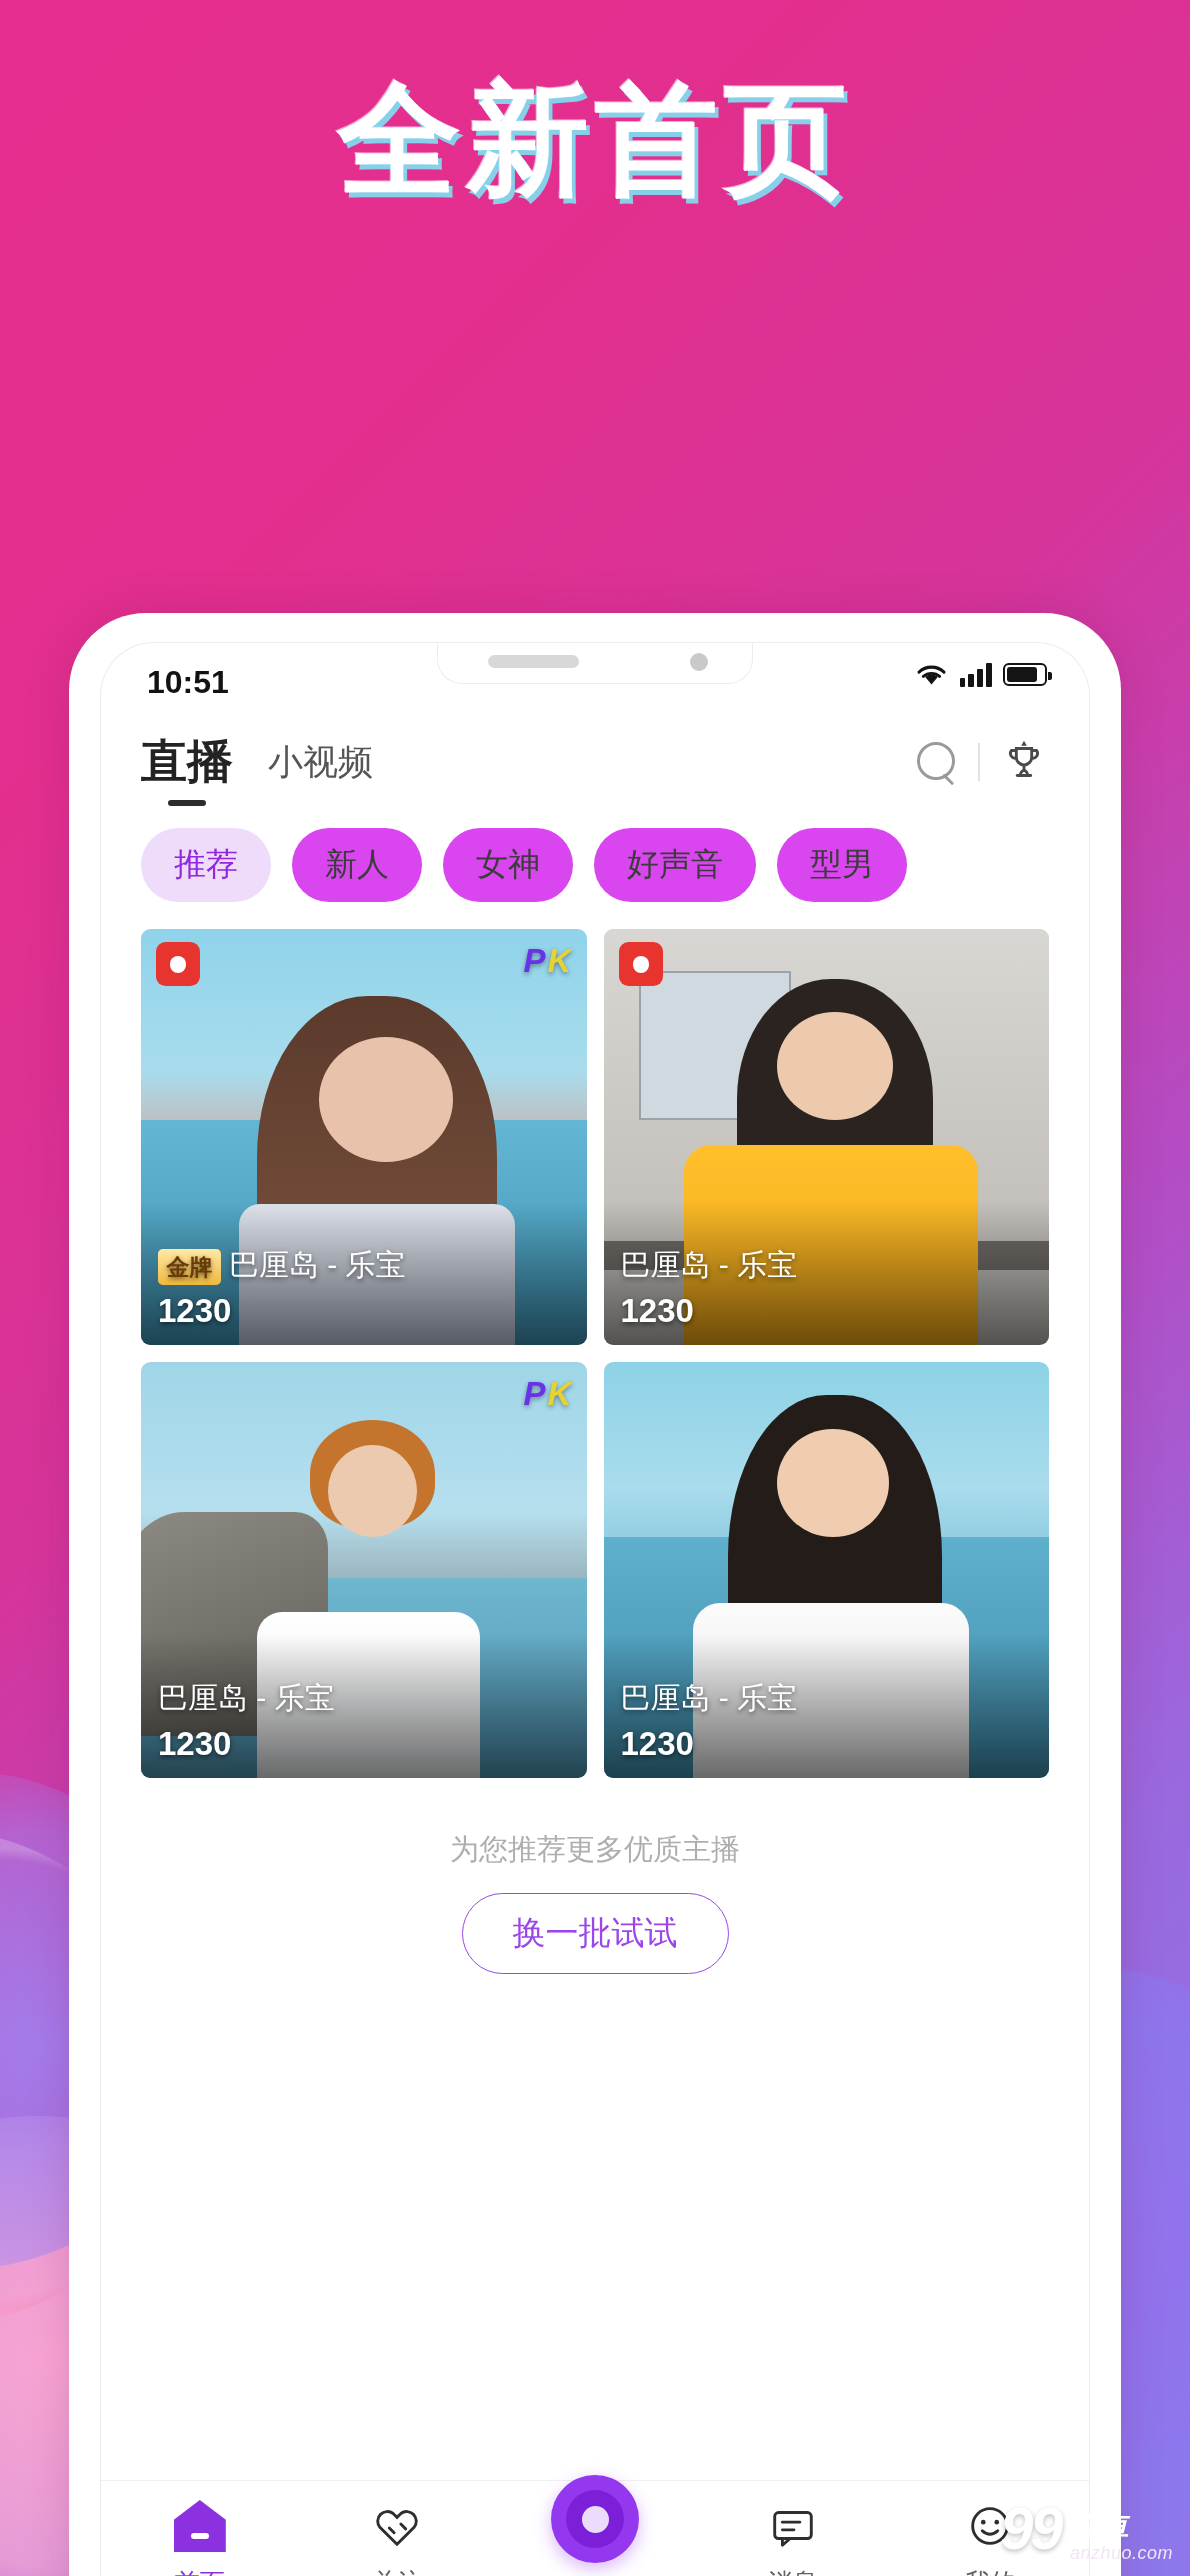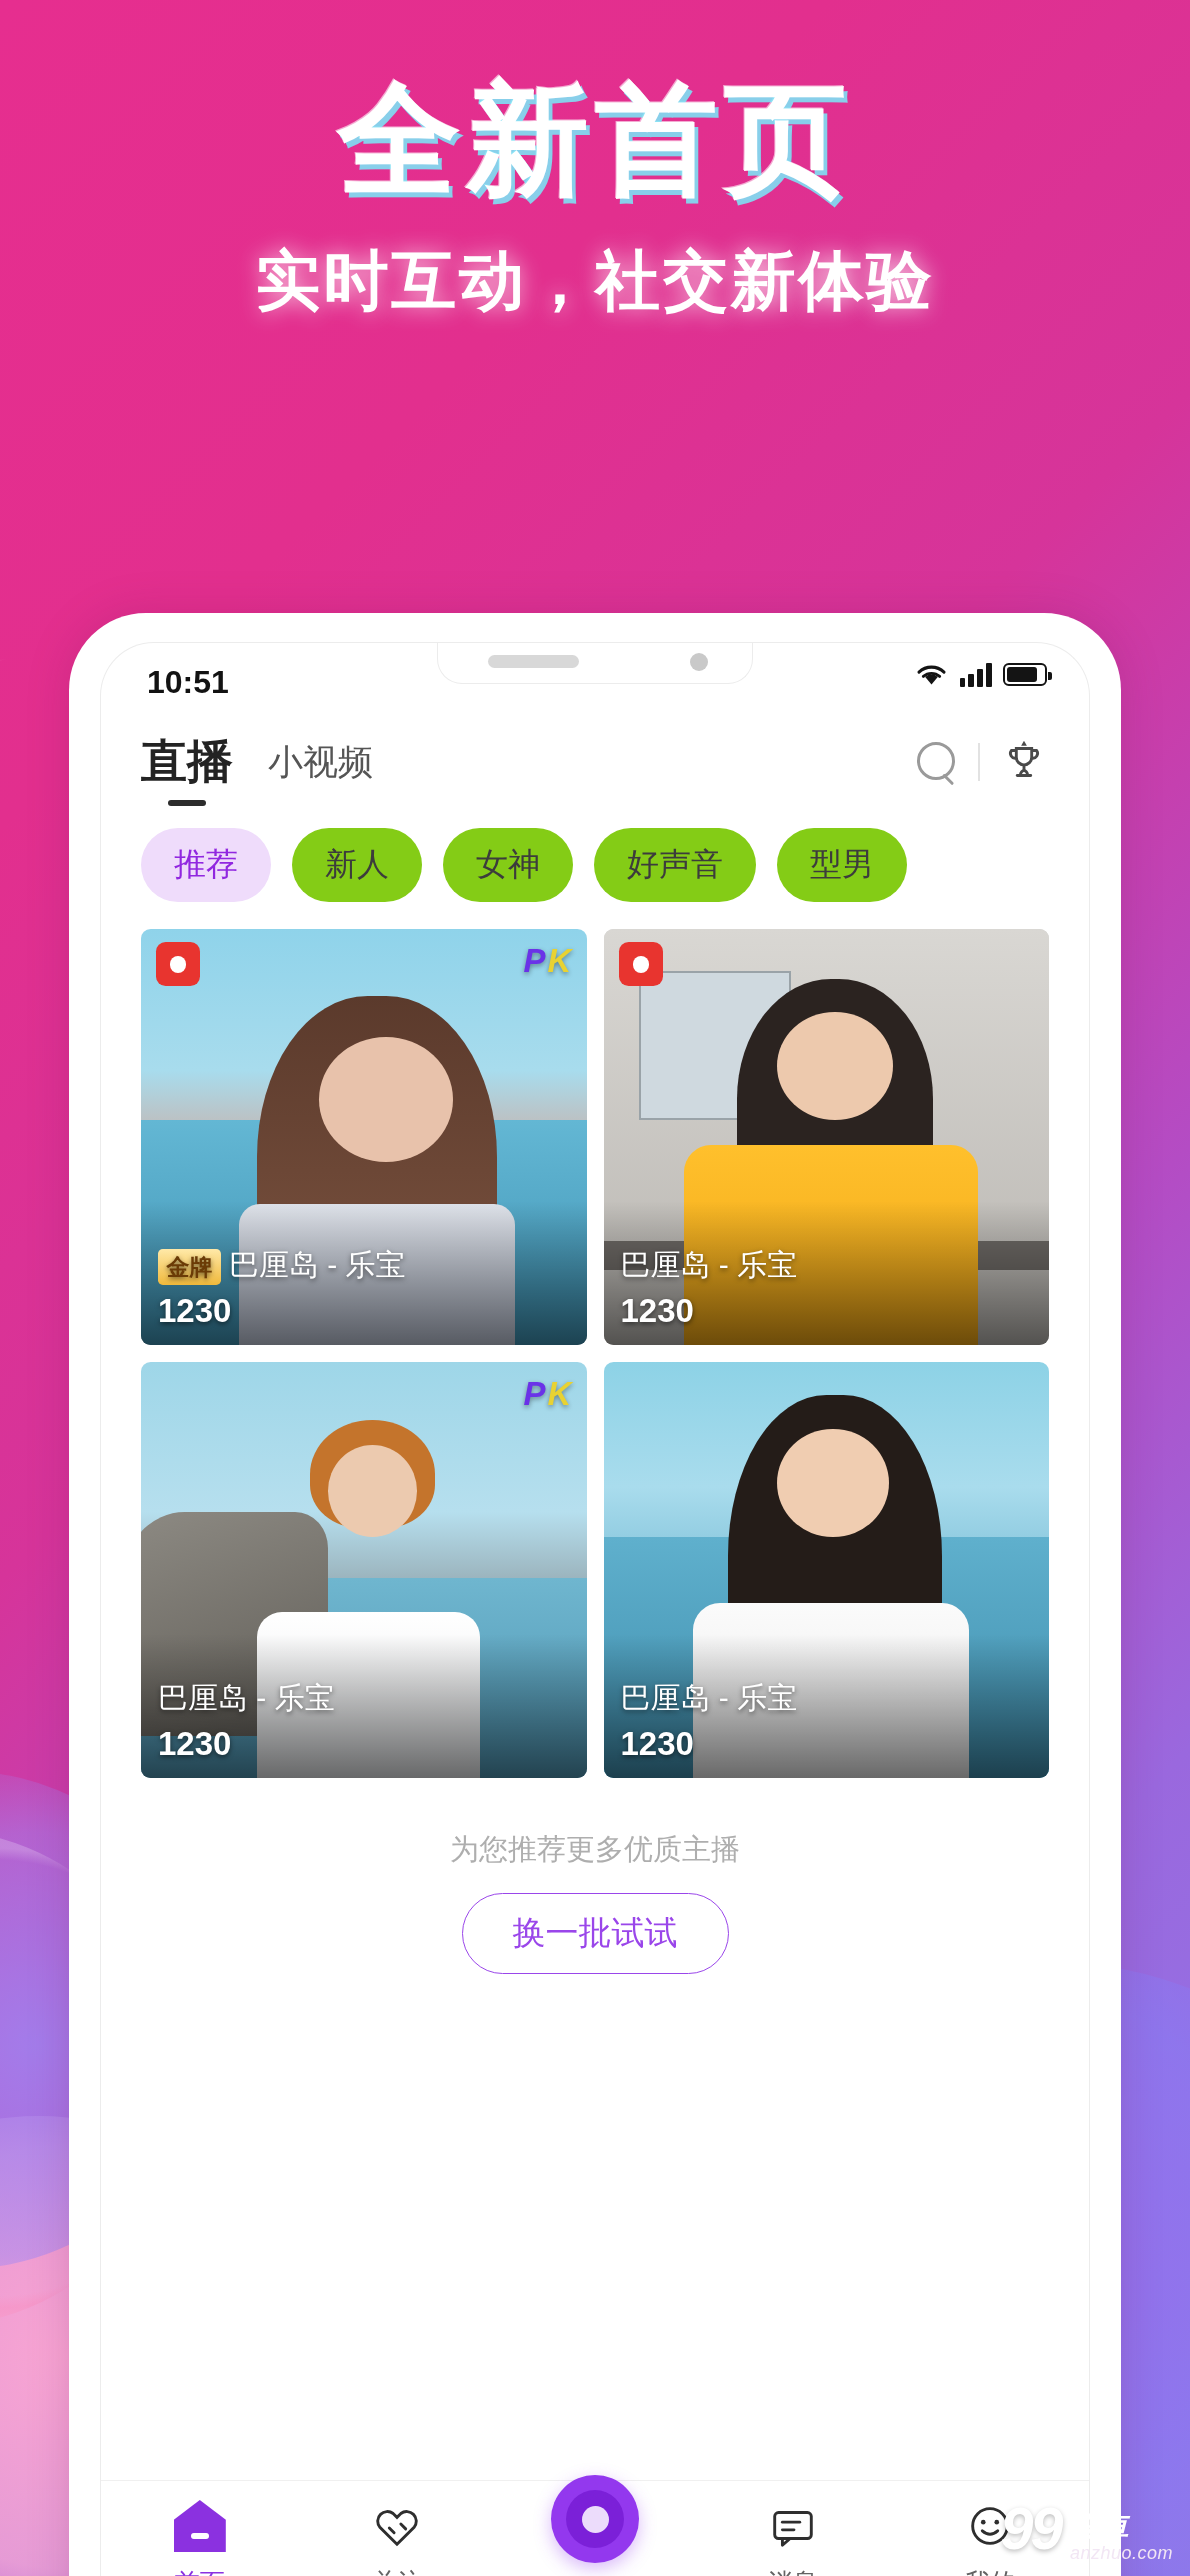--- a/index.html
+++ b/index.html
@@ -110,21 +110,21 @@
   .hdr-right { margin-left:auto; display:flex; align-items:center; gap:19px; }
   .icon-search { width:44px; height:44px; position:relative; }
   .icon-search::before{content:""; position:absolute; left:1.9px; top:1.9px; width:32px; height:32px; border:3.4px solid #9a9a9a; border-radius:50%;}
   .icon-search::after{content:""; position:absolute; right:3.8px; bottom:2.9px; width:14.4px; height:3.4px; background:#9a9a9a; border-radius:1.9px; transform:rotate(45deg);}
   .vdiv { width:1.9px; height:38px; background:#e2e2e2; }
   .icon-trophy { width:50px; height:50px; position:relative; }
 
   
   .chips { display:flex; gap:21px; padding:25px 40px 5.8px; overflow:hidden; }
   .chip {
-    flex:0 0 auto; padding:15.3px 33px; border-radius:38px; background:#84cc16;
+    flex:0 0 auto; padding:15.3px 33px; border-radius:38px; background:#d946ef;
     color:#3c3c3c; font-size:32px; white-space:nowrap;
   }
   .chip.active { background:#efdcfb; color:#9127e0; }
 
   
   .vip-wrap { padding:23px 40px 0; }
   .vip {
     position:relative; height:236px; border-radius:13.4px; overflow:hidden;
     background:linear-gradient(180deg,#17140f 0%,#1d1a14 55%,#0e0c09 100%);
     display:flex; align-items:center; justify-content:center;
@@ -246,21 +246,20 @@
   <div class="blob blob-cyan"></div>
   <div class="blob blob-cyan2"></div>
   <div class="blob blob-violet"></div>
   <div class="blob blob-bl"></div>
   <div class="blob blob-bl2"></div>
   <div class="blob blob-violet-left"></div>
 </div>
 
 <div id="promo">
   <div class="title">全新首页</div>
-  <div class="subtitle">实时互动，社交新体验</div>
 </div>
 
 <div id="phone">
   <div id="screen">
 
     <div class="statusbar">
       <div class="time">10:51</div>
       <div class="notch">
         <div class="speaker"></div>
         <div class="cam"></div>

